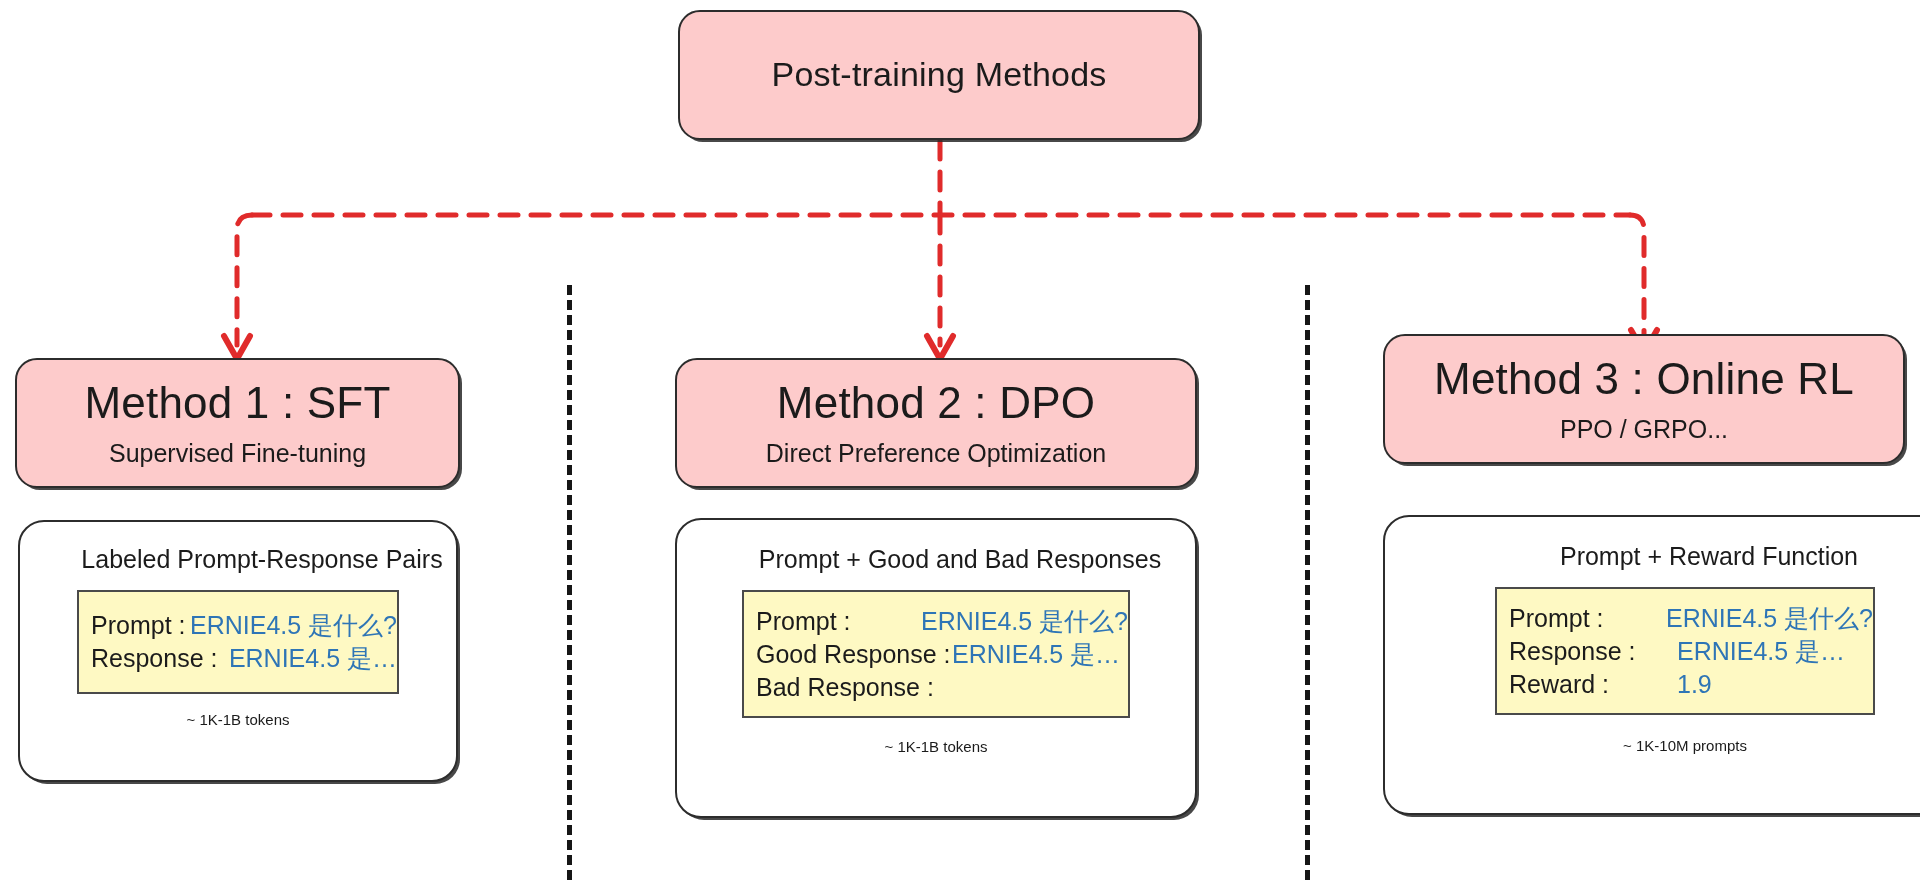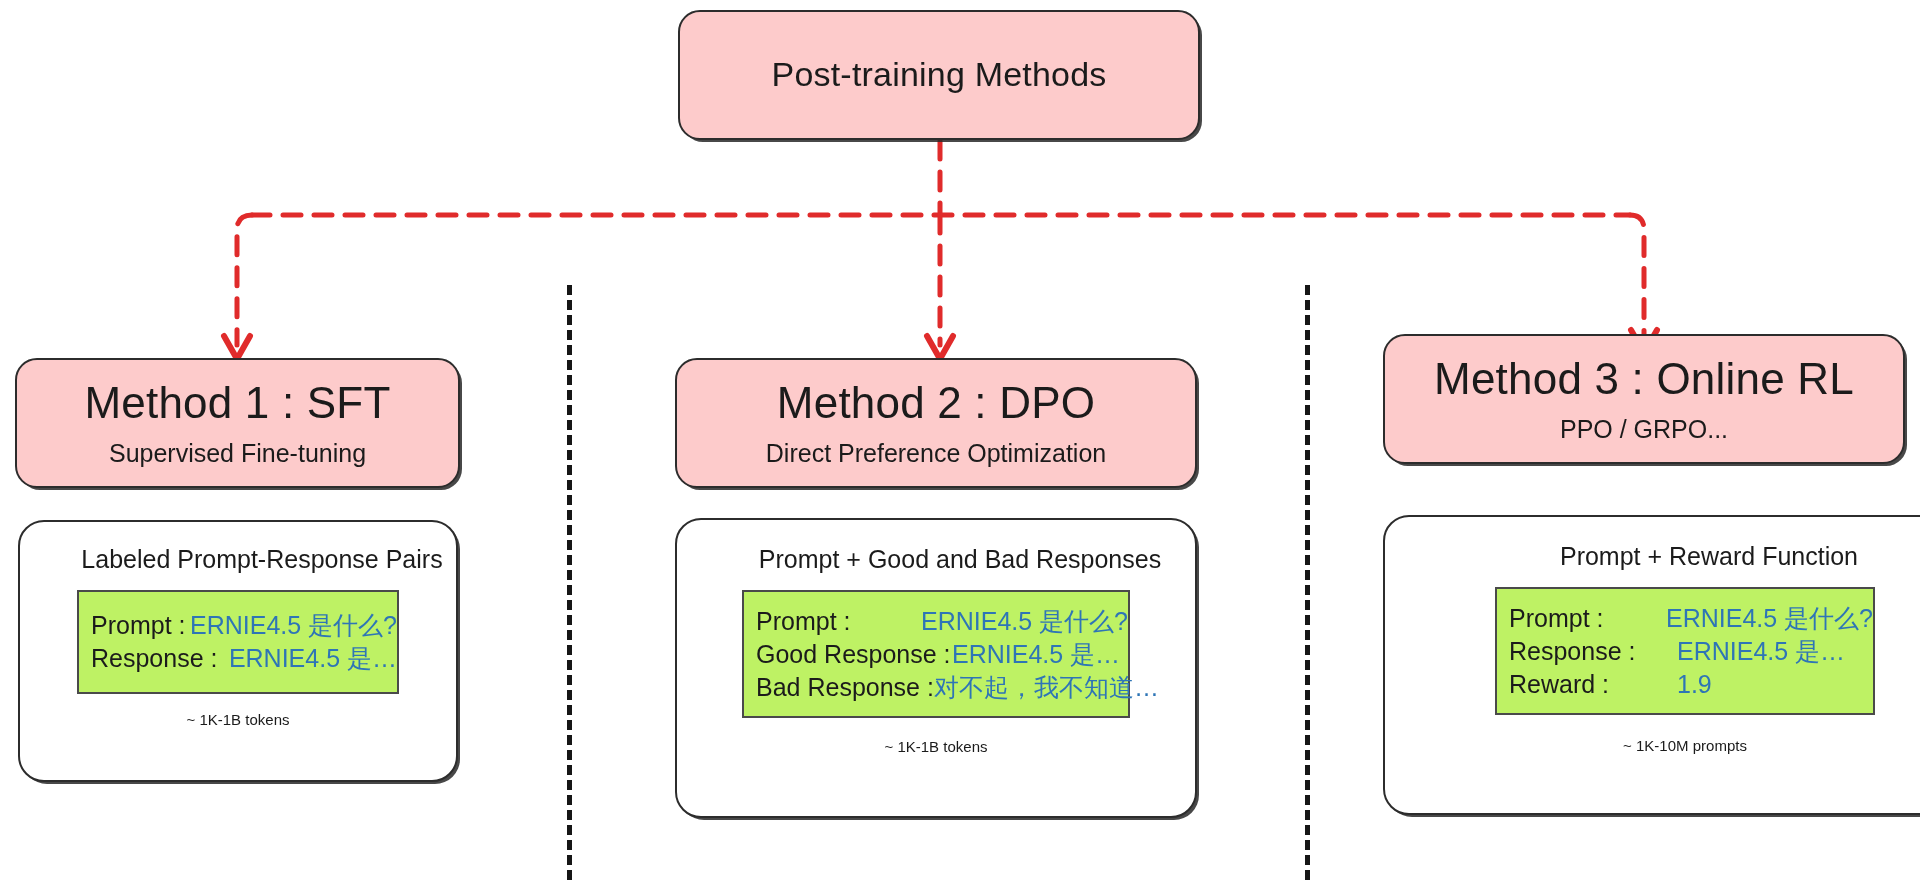--- a/index.html
+++ b/index.html
@@ -94,21 +94,21 @@
   }
   .card-footnote {
     font-size: 15px;
     font-weight: 400;
     color: #1b1b1b;
     text-align: center;
     line-height: 1.2;
   }
 
   .yellow-box {
-    background: #bef264;
+    background: #fef9c3;
     border: 2px solid #4a4a4a;
     box-sizing: border-box;
     display: flex;
     flex-direction: column;
     justify-content: center;
   }
   .kv-row {
     display: flex;
     align-items: baseline;
     line-height: 1.32;
@@ -233,21 +233,20 @@
       <div class="kv-row">
         <span class="kv-key">Prompt :</span>
         <span class="kv-val">ERNIE4.5 是什么?</span>
       </div>
       <div class="kv-row">
         <span class="kv-key">Good Response :</span>
         <span class="kv-val">ERNIE4.5 是…</span>
       </div>
       <div class="kv-row">
         <span class="kv-key">Bad Response :</span>
-        <span class="kv-val">对不起，我不知道…</span>
       </div>
     </div>
     <div class="card-footnote">~ 1K-1B tokens</div>
   </div>
 
   <div class="pink-box" id="method-box-3">
     <div class="title">Method 3 : Online RL</div>
     <div class="subtitle">PPO / GRPO...</div>
   </div>
 

